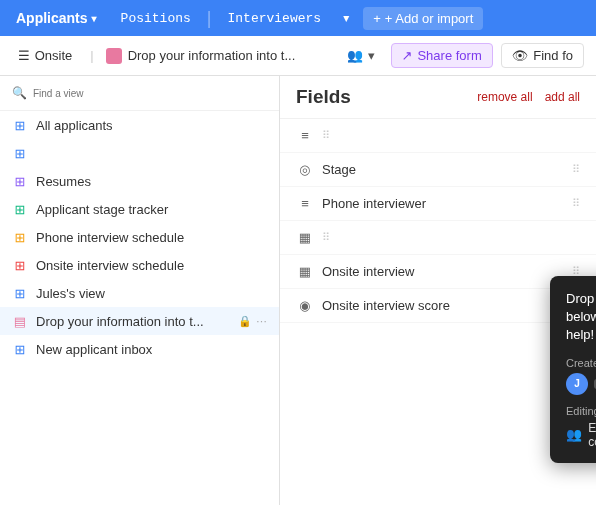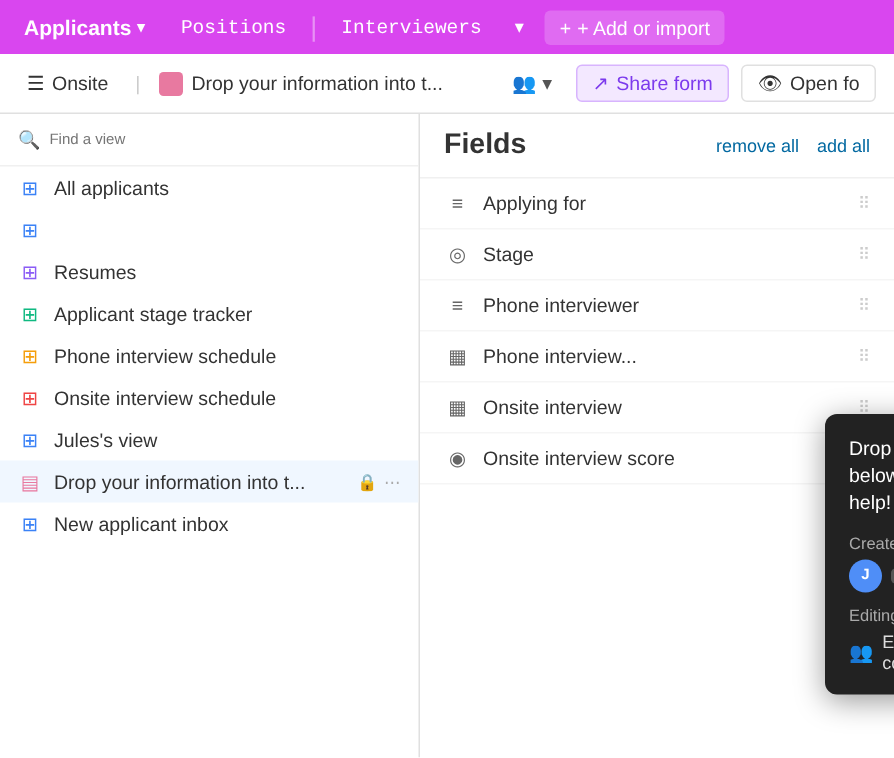--- a/index.html
+++ b/index.html
@@ -1,20 +1,20 @@
 <!DOCTYPE html>
 <html><head>
   <meta charset="utf-8">
   <style>
     * { box-sizing: border-box; margin: 0; padding: 0; }
     body { font-family: -apple-system, BlinkMacSystemFont, 'Segoe UI', sans-serif; font-size: 13px; background: #fff; width: 596px; height: 505px; overflow: hidden; }
 
     
     .top-nav {
-      background: #d946ef;
+      background: #3b82f6;
       display: flex;
       align-items: center;
       height: 36px;
       padding: 0 8px;
       gap: 4px;
     }
     .nav-brand {
       display: flex;
       align-items: center;
       gap: 4px;
@@ -206,21 +206,21 @@
     .fields-header {
       display: flex;
       align-items: center;
       padding: 10px 16px;
       border-bottom: 1px solid #f0f0f0;
     }
     .fields-title { font-weight: 600; font-size: 19px; color: #333; flex: 1; }
     .fields-actions { display: flex; gap: 12px; }
     .fields-action-btn {
       background: none; border: none; cursor: pointer;
-      font-size: 12px; color: #0369a1;
+      font-size: 12px; color: #b91c1c;
     }
 
     .field-row {
       display: flex;
       align-items: center;
       padding: 9px 16px;
       border-bottom: 1px solid #f5f5f5;
       gap: 8px;
     }
     .field-icon { color: #666; font-size: 13px; width: 18px; text-align: center; }
@@ -291,21 +291,21 @@
   <button class="toolbar-people-btn">
     <span>👥</span>
     <span>▾</span>
   </button>
   <button class="toolbar-share-btn">
     <span>↗</span>
     <span>Share form</span>
   </button>
   <button class="toolbar-open-btn">
     <span>👁</span>
-    <span>Open fo</span>
+    <span>Find fo</span>
   </button>
 </div>
 
 <div class="main-layout">
 
   <div class="sidebar">
     <div class="sidebar-search">
       <div class="sidebar-search-row">
         <span class="search-icon-svg">🔍</span>
         <input type="text" placeholder="Find a view" style="">
@@ -357,36 +357,34 @@
     <div class="fields-header">
       <span class="fields-title">Fields</span>
       <div class="fields-actions">
         <button class="fields-action-btn">remove all</button>
         <button class="fields-action-btn">add all</button>
       </div>
     </div>
 
     <div class="field-row">
       <span class="field-icon">≡</span>
-      <span class="field-label">Applying for</span>
       <span class="field-drag">⠿</span>
     </div>
     <div class="field-row">
       <span class="field-icon">◎</span>
       <span class="field-label">Stage</span>
       <span class="field-drag">⠿</span>
     </div>
     <div class="field-row">
       <span class="field-icon">≡</span>
       <span class="field-label">Phone interviewer</span>
       <span class="field-drag">⠿</span>
     </div>
     <div class="field-row">
       <span class="field-icon">▦</span>
-      <span class="field-label">Phone interview...</span>
       <span class="field-drag">⠿</span>
     </div>
     <div class="field-row">
       <span class="field-icon">▦</span>
       <span class="field-label">Onsite interview</span>
       <span class="field-drag">⠿</span>
     </div>
     <div class="field-row">
       <span class="field-icon">◉</span>
       <span class="field-label">Onsite interview score</span>

